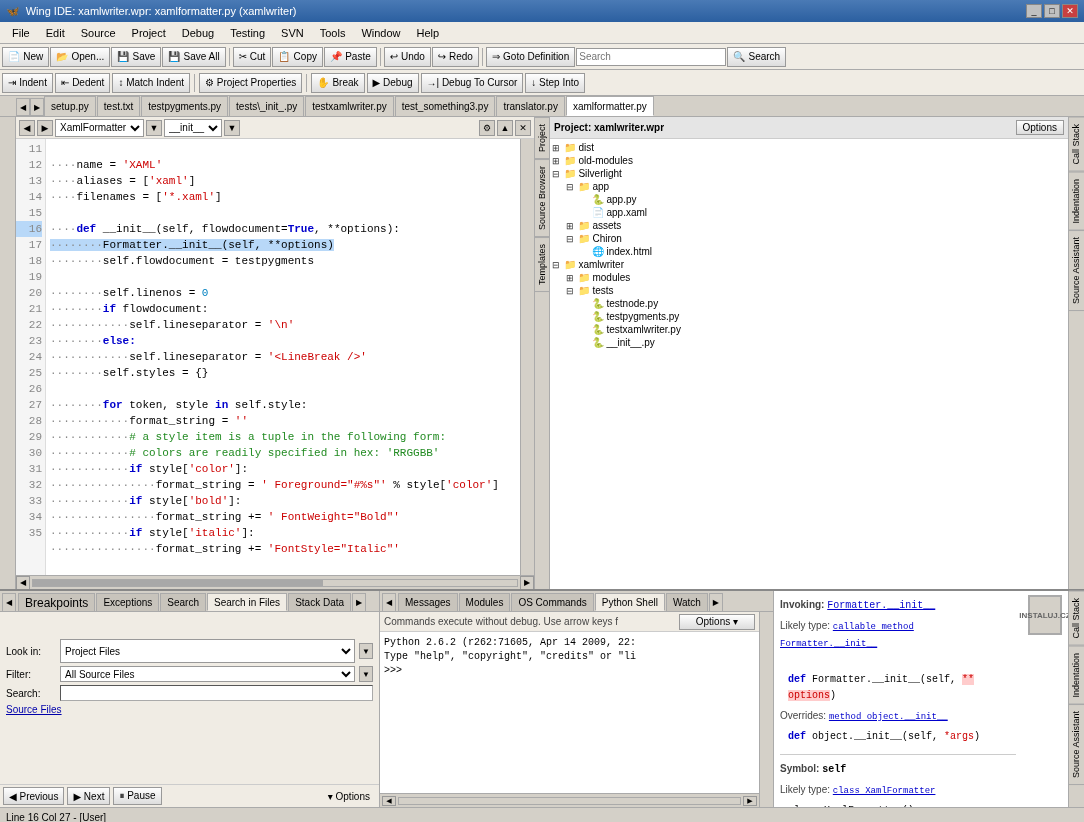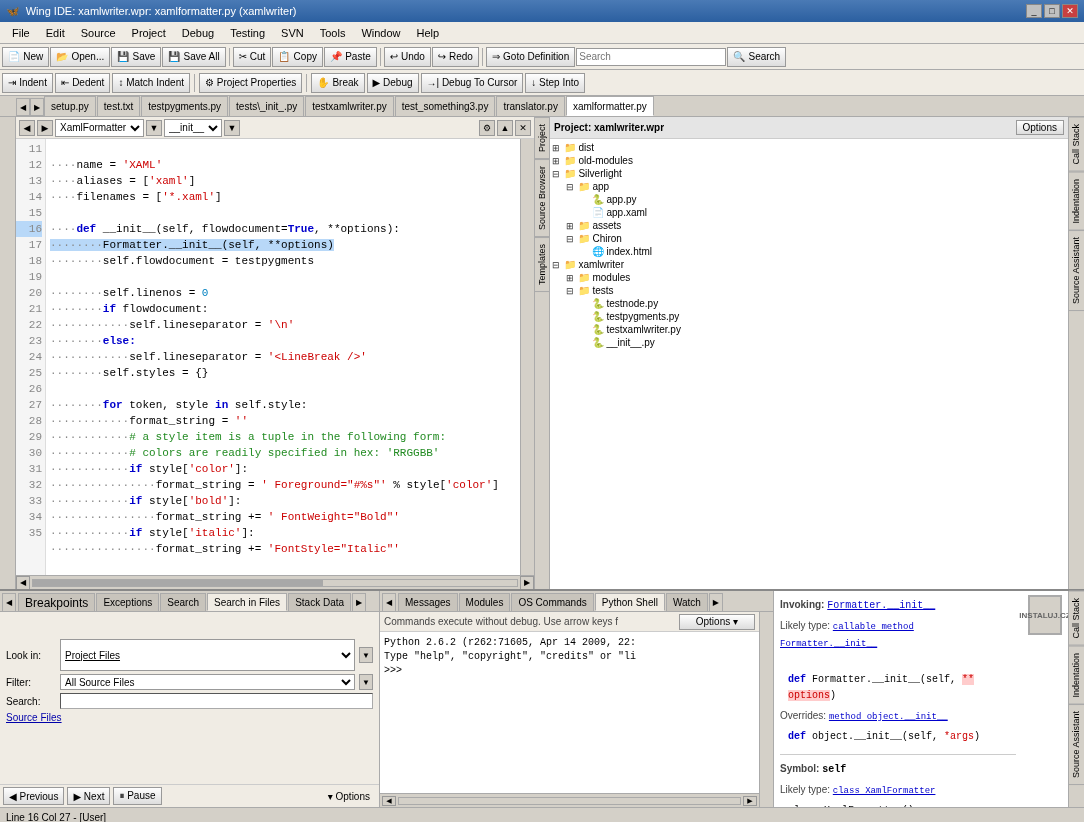--- a/index.html
+++ b/index.html
@@ -401,21 +401,21 @@
       <div class="bottom-tab" style="background:#c8c4bc;border:1px solid #aaa;border-bottom:none;padding:2px 6px;font-size:10px;cursor:pointer;height:18px;display:flex;align-items:center;margin-right:1px;">Exceptions</div>
       <div class="bottom-tab" style="background:#c8c4bc;border:1px solid #aaa;border-bottom:none;padding:2px 6px;font-size:10px;cursor:pointer;height:18px;display:flex;align-items:center;margin-right:1px;">Search</div>
       <div class="bottom-tab active" style="background:#f0ece4;border:1px solid #aaa;border-bottom:1px solid #f0ece4;padding:2px 6px;font-size:10px;cursor:pointer;height:18px;display:flex;align-items:center;margin-right:1px;">Search in Files</div>
       <div class="bottom-tab" style="background:#c8c4bc;border:1px solid #aaa;border-bottom:none;padding:2px 6px;font-size:10px;cursor:pointer;height:18px;display:flex;align-items:center;margin-right:1px;">Stack Data</div>
       <div class="bottom-tab-arrow" style="width:14px;height:18px;background:#d4d0c8;border:1px solid #aaa;border-bottom:none;cursor:pointer;display:flex;align-items:center;justify-content:center;font-size:8px;">▶</div>
     </div>
 
     <div id="bottom-left-content" style="background:#f0ece4;padding:4px 6px;flex:1;overflow:hidden;">
       <div class="bl-row" style="display:flex;align-items:center;gap:4px;margin-bottom:3px;font-size:10px;margin-top:23px;">
         <span class="bl-label" style="white-space:nowrap;width:50px;">Look in:</span>
-        <select style="height:32px;font-size:10px;border:1px solid #999;background:#fff;flex:1;text-decoration:underline;">
+        <select style="height:24px;font-size:10px;border:1px solid #999;background:#fff;flex:1;">
           <option>Project Files</option>
         </select>
         <div style="width:14px;height:16px;background:#d4d0c8;border:1px solid #999;display:flex;align-items:center;justify-content:center;font-size:8px;cursor:pointer;">▼</div>
       </div>
       <div class="bl-row" style="display:flex;align-items:center;gap:4px;margin-bottom:3px;font-size:10px;">
         <span class="bl-label" style="white-space:nowrap;width:50px;">Filter:</span>
         <select style="height:16px;font-size:10px;border:1px solid #999;background:#fff;flex:1;">
           <option>All Source Files</option>
         </select>
         <div style="width:14px;height:16px;background:#d4d0c8;border:1px solid #999;display:flex;align-items:center;justify-content:center;font-size:8px;cursor:pointer;">▼</div>

